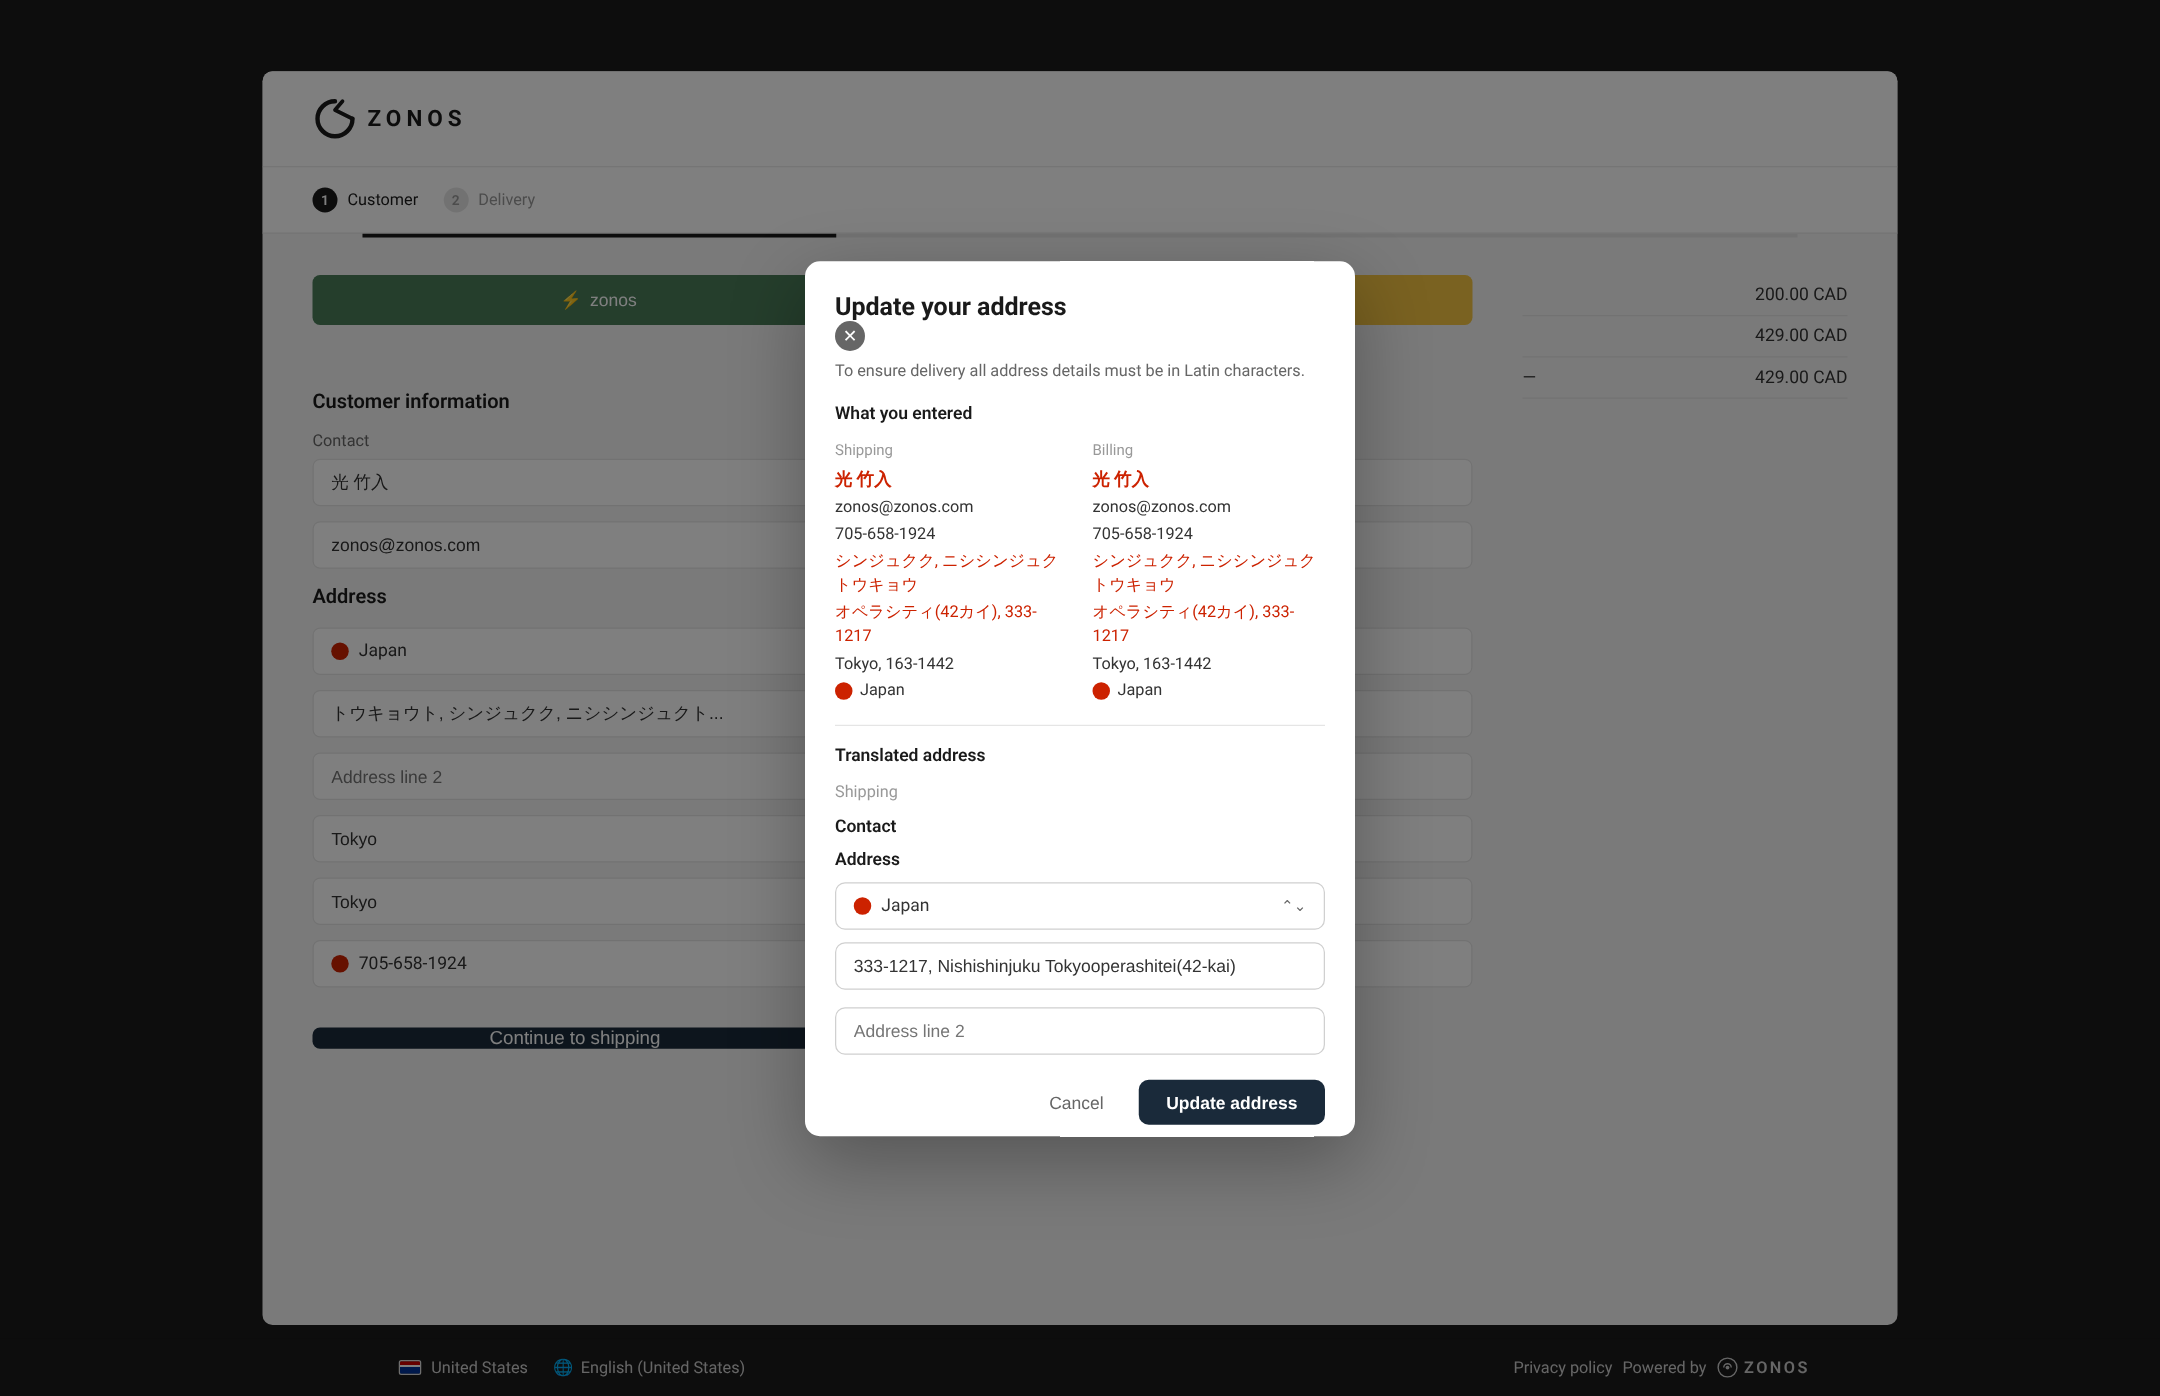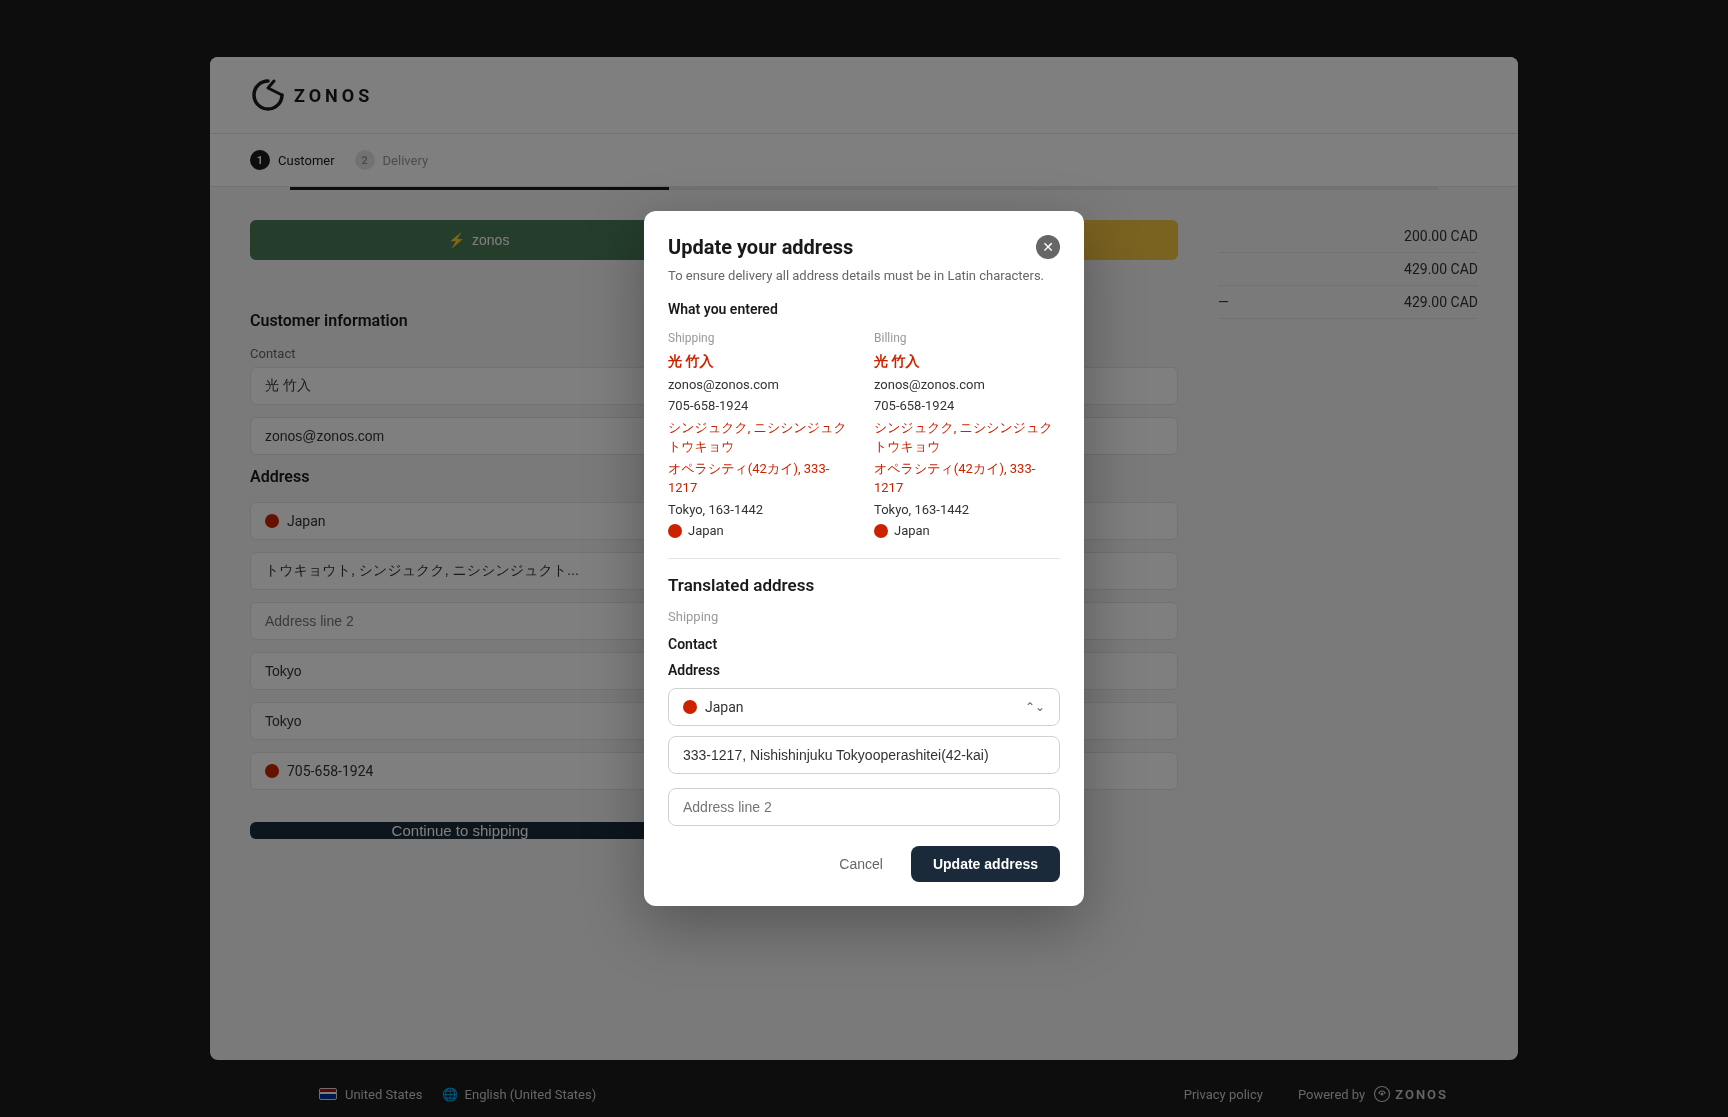--- a/index.html
+++ b/index.html
@@ -229,21 +229,21 @@
       display: flex;
       align-items: center;
       gap: 6px;
       color: #ccc;
       font-size: 13px;
     }
 
     .bg-footer-right {
       display: flex;
       align-items: center;
-      gap: 35px;
+      gap: 8px;
       color: #ccc;
       font-size: 13px;
       justify-content: center;
     }
 
     .powered-by {
       display: flex;
       align-items: center;
       gap: 8px;
       color: #ccc;
@@ -274,20 +274,21 @@
       position: relative;
       box-shadow: 0 20px 60px rgba(0,0,0,0.3);
     }
 
     .modal-header {
       display: flex;
       align-items: flex-start;
       justify-content: space-between;
       padding: 24px 24px 0 24px;
       margin-bottom: 8px;
+      flex-direction: column;
     }
 
     .modal-title {
       font-size: 20px;
       font-weight: 700;
       color: #1a1a1a;
     }
 
     .modal-close {
       width: 24px;
@@ -377,21 +378,21 @@
       flex-shrink: 0;
     }
 
     .divider {
       border: none;
       border-top: 1px solid #e5e5e5;
       margin: 0 0 16px 0;
     }
 
     .translated-title {
-      font-size: 17px;
+      font-size: 14px;
       font-weight: 600;
       color: #1a1a1a;
       margin-bottom: 14px;
     }
 
     .shipping-label {
       font-size: 13px;
       color: #999;
       margin-bottom: 12px;
     }

